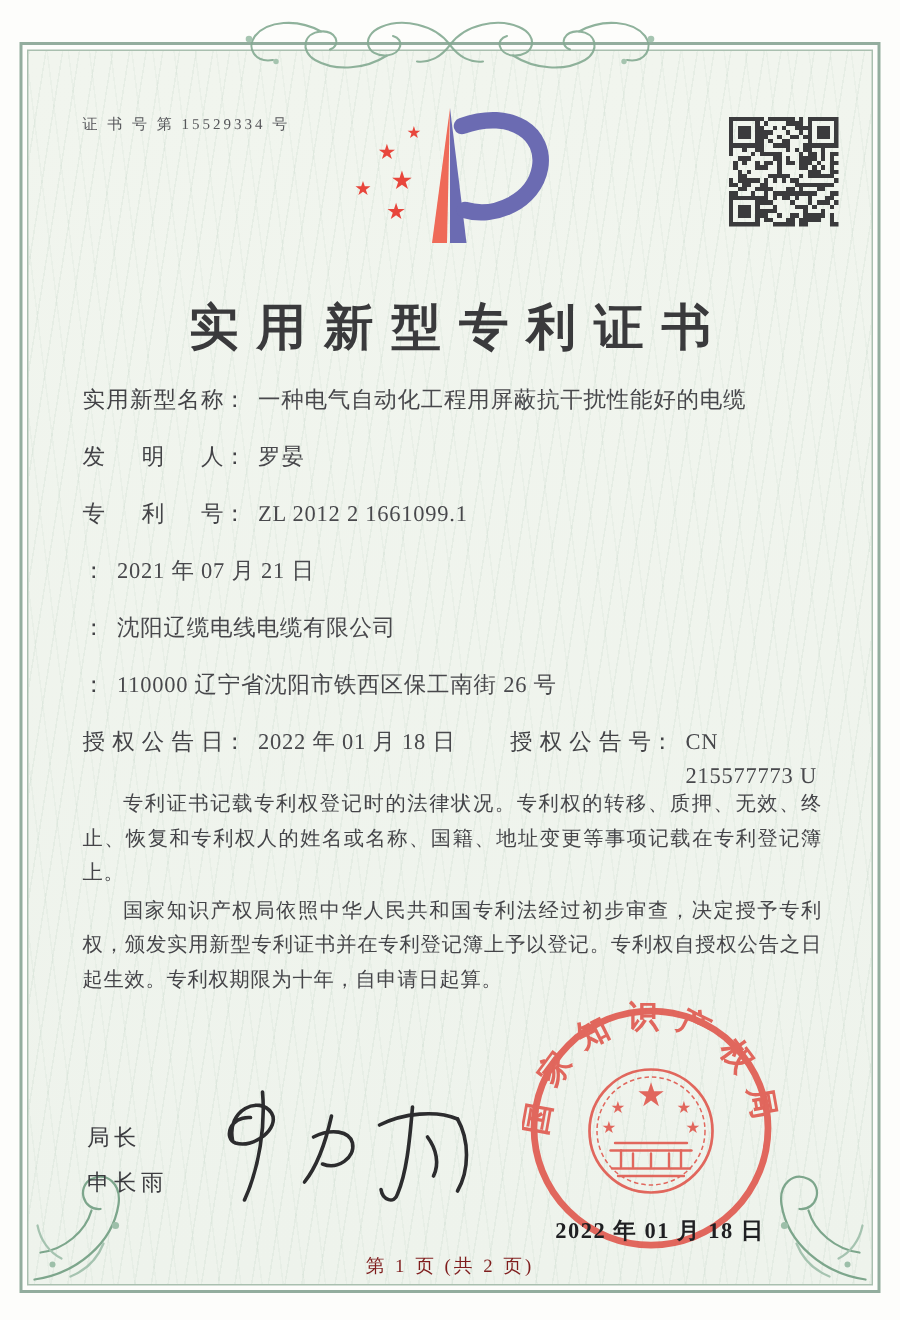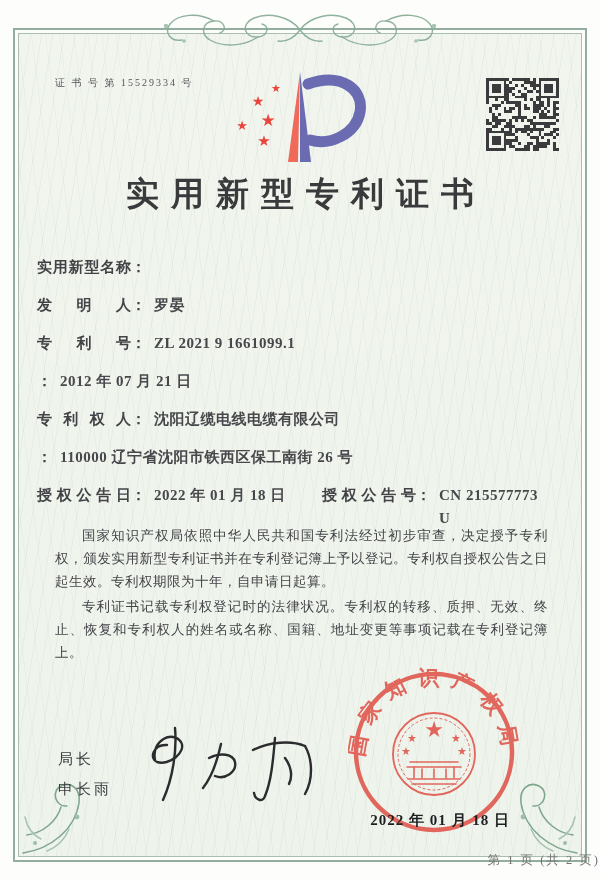--- a/index.html
+++ b/index.html
@@ -21,44 +21,44 @@
   .frame2{position:absolute;inset:33px 18px 23px 18px;border:1px solid #a9bfaf;}
   .ornament-top{position:absolute;left:140px;top:4px;width:320px;height:48px;}
   .corner-bl{position:absolute;left:17px;bottom:21px;width:86px;height:86px;}
   .corner-br{position:absolute;right:17px;bottom:21px;width:86px;height:86px;transform:scaleX(-1);}
 
   .cert-no{position:absolute;left:55px;top:76px;font-size:10px;color:#56565a;letter-spacing:2px;}
   .logo{position:absolute;left:224px;top:70px;width:152px;height:98px;}
   .qr{position:absolute;left:486px;top:78px;width:73px;height:73px;}
 
   .title{
-    position:absolute;left:0;right:0;top:172px;text-align:center;
+    position:absolute;left:0;right:0;top:196px;text-align:center;
     font-size:33px;font-weight:600;color:#3a3a3c;letter-spacing:12px;text-indent:12px;
   }
 
-  .fields{position:absolute;left:37px;right:50px;top:256px;font-size:15px;font-weight:bold;}
+  .fields{position:absolute;left:55px;right:50px;top:256px;font-size:15px;}
   .frow{display:flex;align-items:baseline;line-height:23px;margin-bottom:15px;}
   .flabel{display:inline-block;width:94px;text-align:justify;text-align-last:justify;color:#434347;flex:none;}
   .fcolon{flex:none;margin-right:8px;color:#434347;}
   .fvalue{color:#48484c;letter-spacing:.5px;}
   .pair{display:flex;align-items:flex-start;}
   .pair.left{width:285px;flex:none;}
 
   .body-text{position:absolute;left:55px;right:52px;top:524px;font-size:13.5px;line-height:23px;text-align:justify;color:#454549;}
   .body-text p{margin:0 0 2px 0;text-indent:2em;letter-spacing:.5px;}
 
   .director{position:absolute;left:58px;top:744px;font-size:15px;color:#3c3c40;letter-spacing:3px;line-height:30px;font-family:Liberation Serif, serif;}
   .signature{position:absolute;left:125px;top:718px;width:215px;height:95px;}
 
   .seal{position:absolute;left:348px;top:666px;width:172px;height:172px;opacity:.9;}
   .seal-date{
     position:absolute;left:360px;top:811px;width:160px;text-align:center;
     font-size:15px;font-weight:600;color:#1f1f22;letter-spacing:1px;z-index:5;
   }
-  .footer{position:absolute;left:0;right:0;top:836px;text-align:right;font-size:12.5px;color:#737373;letter-spacing:2px;margin-top:16px;}
+  .footer{position:absolute;left:0;right:0;top:836px;text-align:center;font-size:12.5px;color:#7f1d1d;letter-spacing:2px;}
   svg{display:block;}
 </style>
 </head>
 <body>
 
 <div class="page">
 
   <div class="tint"></div>
   <div class="frame1"></div>
   <div class="frame2"></div>
@@ -450,37 +450,37 @@
         </g>
       </svg>
   </div>
 
   <div class="title">实用新型专利证书</div>
 
   <div class="fields">
     <div class="frow">
       <span class="flabel">实用新型名称</span>
         <span class="fcolon">：</span>
+      <span class="fvalue">一种电气自动化工程用屏蔽抗干扰性能好的电缆</span>
     </div>
     <div class="frow">
       <span class="flabel">发明人</span>
         <span class="fcolon">：</span>
       <span class="fvalue">罗晏</span>
     </div>
     <div class="frow">
       <span class="flabel">专利号</span>
         <span class="fcolon">：</span>
-      <span class="fvalue">ZL 2021 9 1661099.1</span>
+      <span class="fvalue">ZL 2012 2 1661099.1</span>
     </div>
     <div class="frow">
         <span class="fcolon">：</span>
-      <span class="fvalue">2012 年 07 月 21 日</span>
-    </div>
-    <div class="frow">
-      <span class="flabel">专利权人</span>
+      <span class="fvalue">2021 年 07 月 21 日</span>
+    </div>
+    <div class="frow">
         <span class="fcolon">：</span>
       <span class="fvalue">沈阳辽缆电线电缆有限公司</span>
     </div>
     <div class="frow">
         <span class="fcolon">：</span>
       <span class="fvalue">110000 辽宁省沈阳市铁西区保工南街 26 号</span>
     </div>
     <div class="frow">
       <span class="pair left">
         <span class="flabel">授权公告日</span>
@@ -489,22 +489,22 @@
       </span>
       <span class="pair">
         <span class="flabel">授权公告号</span>
           <span class="fcolon">：</span>
         <span class="fvalue">CN 215577773 U</span>
       </span>
     </div>
   </div>
 
   <div class="body-text">
+    <p>专利证书记载专利权登记时的法律状况。专利权的转移、质押、无效、终止、恢复和专利权人的姓名或名称、国籍、地址变更等事项记载在专利登记簿上。</p>
     <p>国家知识产权局依照中华人民共和国专利法经过初步审查，决定授予专利权，颁发实用新型专利证书并在专利登记簿上予以登记。专利权自授权公告之日起生效。专利权期限为十年，自申请日起算。</p>
-    <p>专利证书记载专利权登记时的法律状况。专利权的转移、质押、无效、终止、恢复和专利权人的姓名或名称、国籍、地址变更等事项记载在专利登记簿上。</p>
   </div>
 
   <div class="director">
     <div>局长</div>
     <div>申长雨</div>
   </div>
   <svg class="signature" viewBox="0 0 215 95">
     <g fill="none" stroke="#2c2c2e" stroke-width="2.4" stroke-linecap="round">
       <path d="M30,42 C26,22 48,12 56,24 C62,34 44,48 32,44 C24,41 28,26 42,27"></path>
       <path d="M50,10 C52,32 48,60 38,82"></path>

